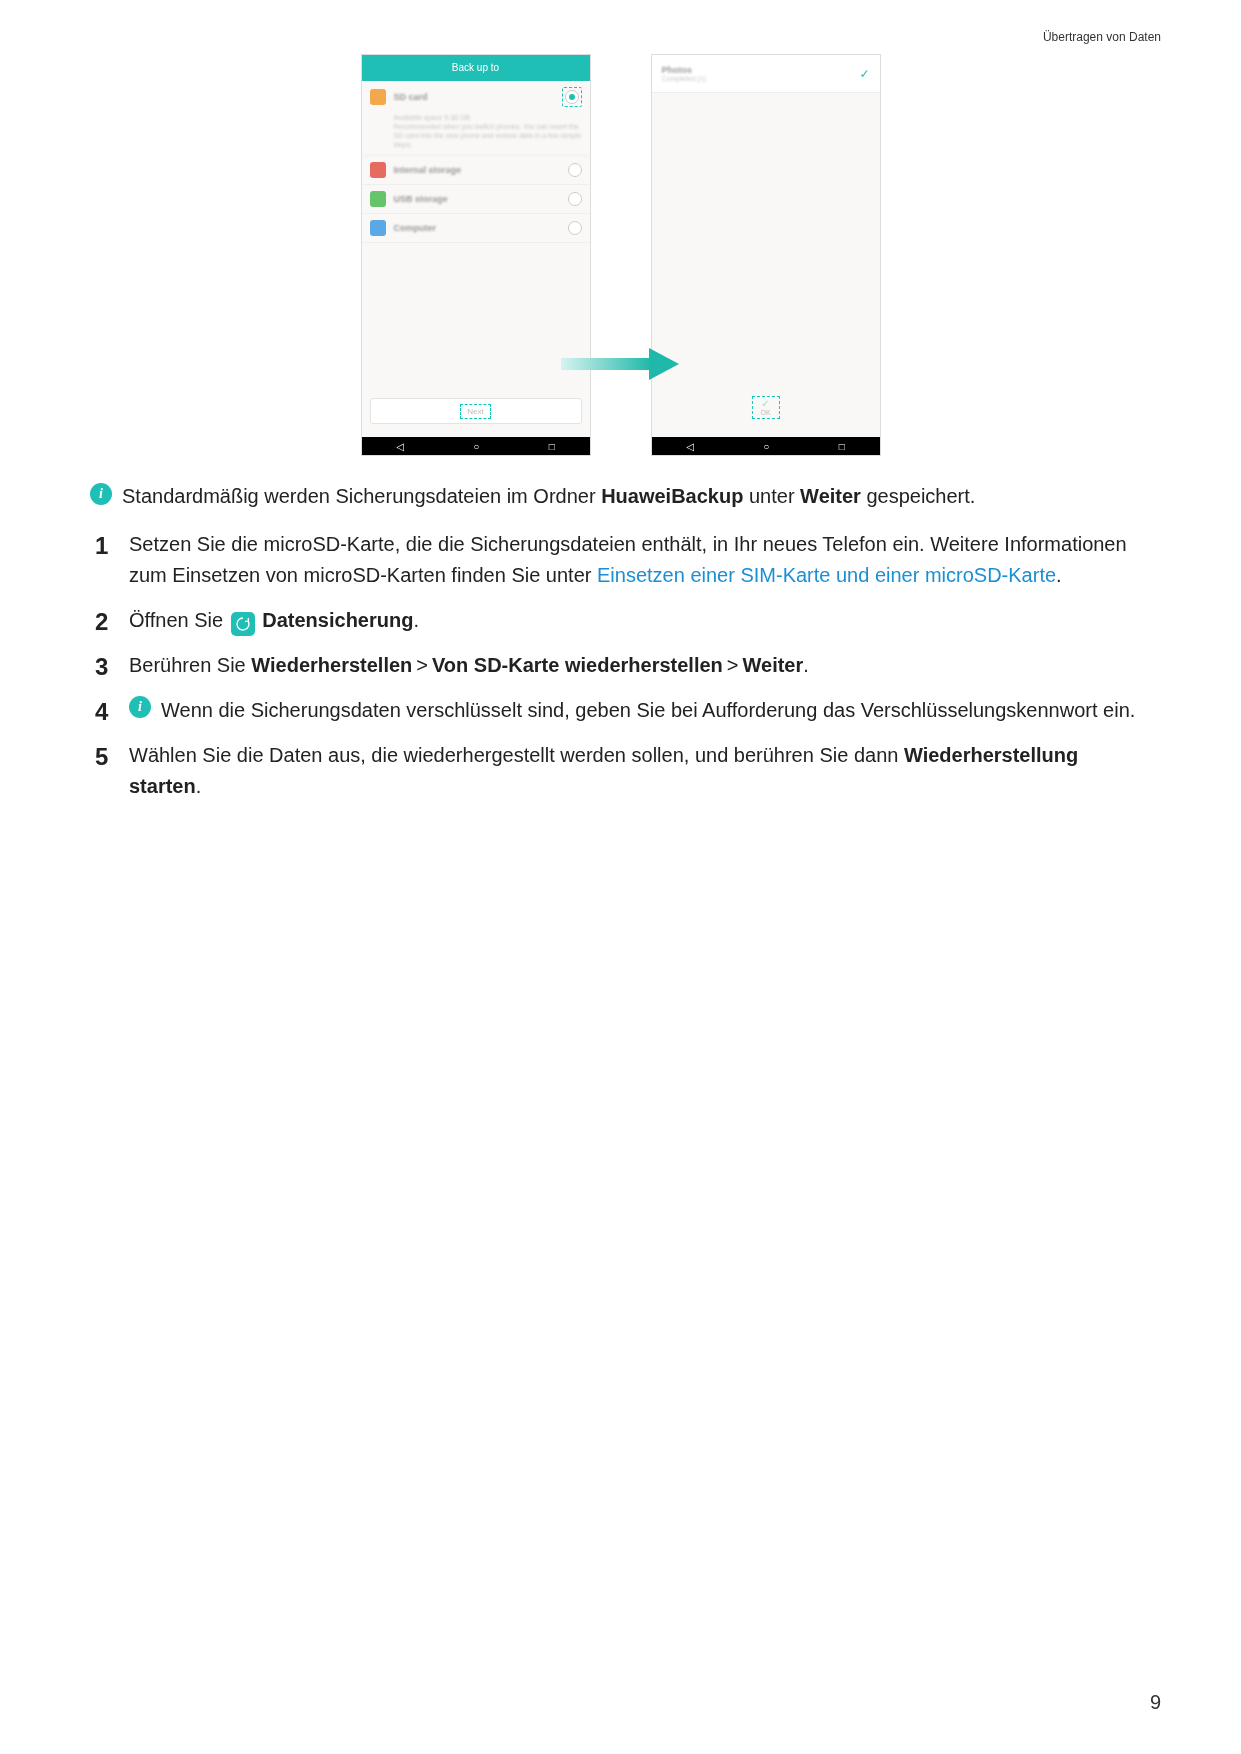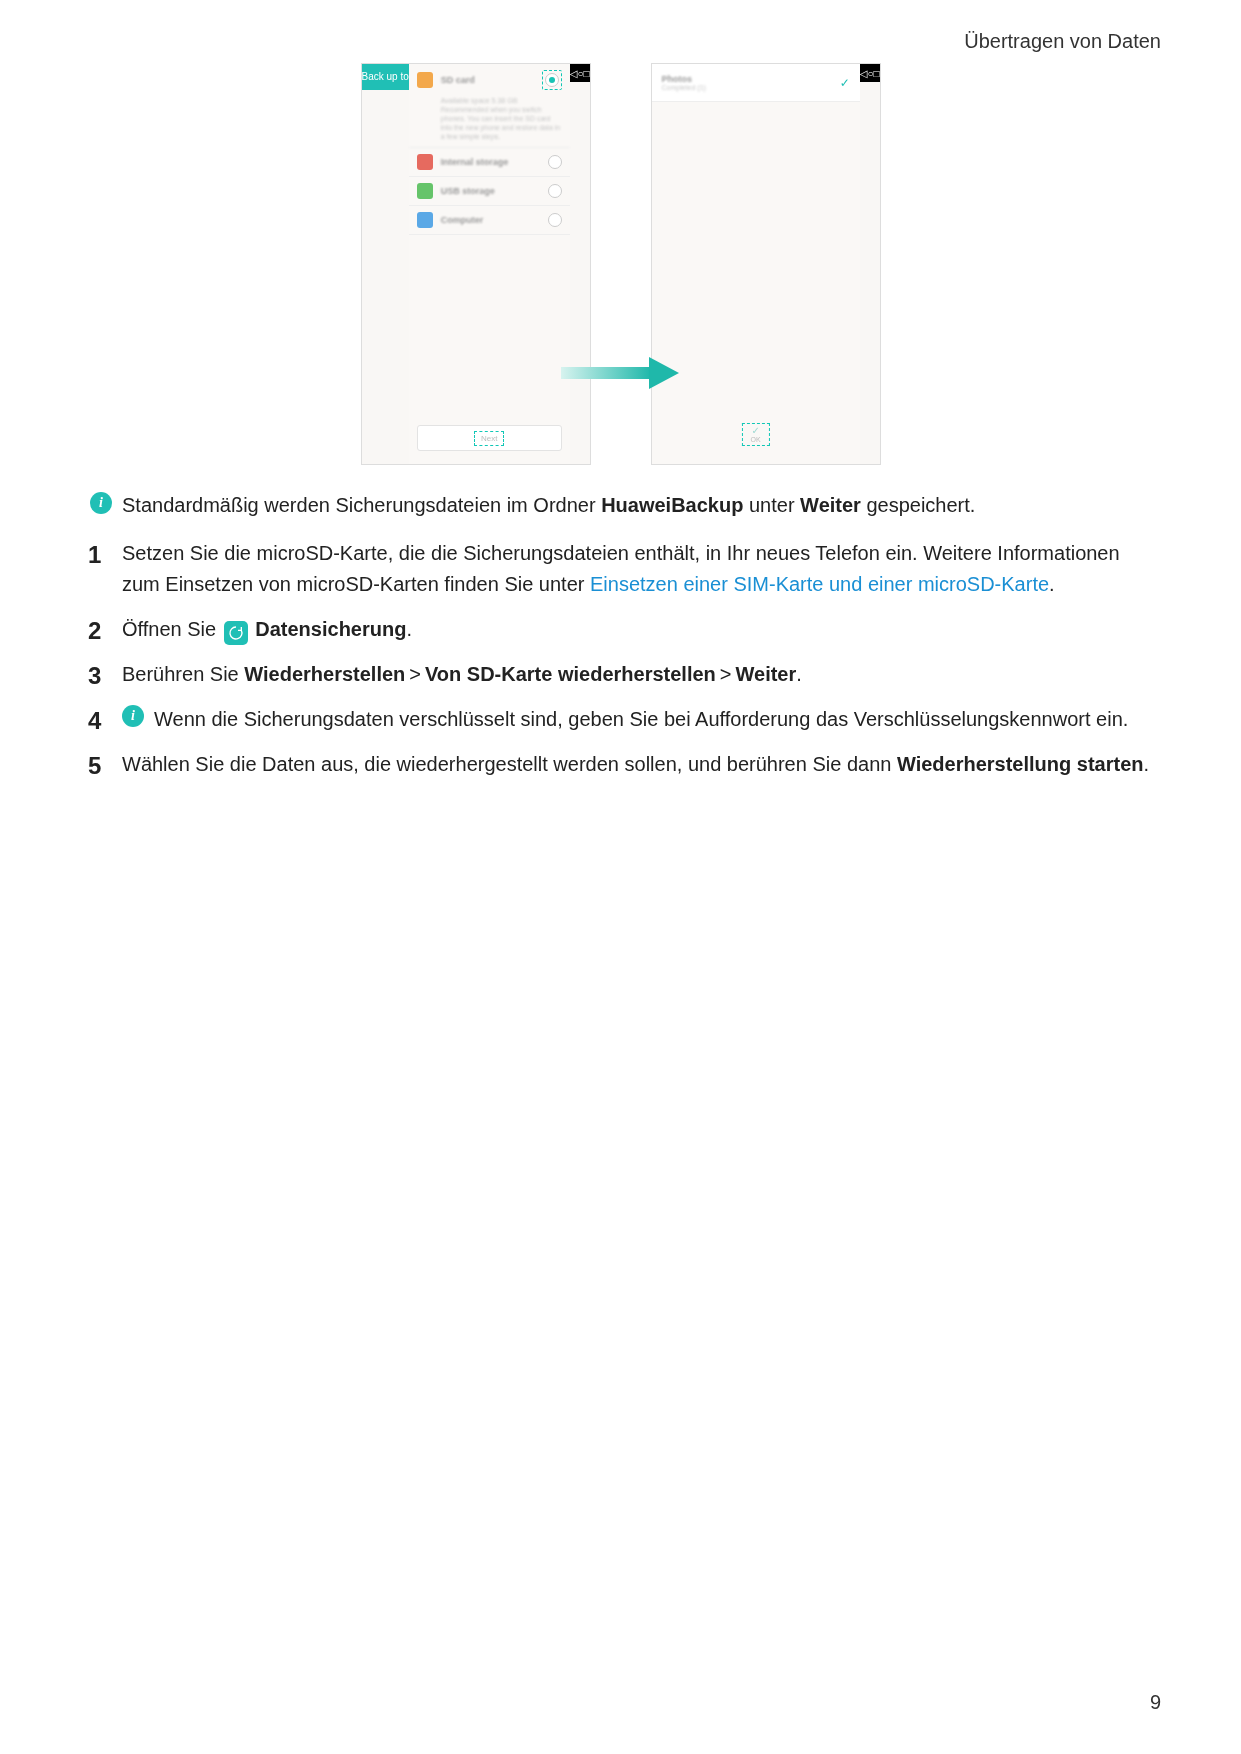--- a/index.html
+++ b/index.html
@@ -12,21 +12,21 @@
   }
   .page {
     box-sizing: border-box;
     width: 1241px;
     min-height: 1754px;
     padding: 30px 80px 50px 80px;
     position: relative;
   }
   .header-right {
     text-align: right;
-    font-size: 20px;
+    font-size: 12px;
     color: #333;
     margin-bottom: 10px;
   }
   .page-number {
     position: absolute;
     bottom: 40px;
     right: 80px;
     font-size: 20px;
     color: #333;
   }
@@ -44,20 +44,21 @@
     top: 290px;
     transform: translateX(-50%);
     z-index: 5;
   }
   .phone {
     width: 228px;
     height: 400px;
     background: #f9f7f5;
     border: 1px solid #ddd;
     display: flex;
+    flex-direction: column;
     position: relative;
     overflow: hidden;
   }
   .phone-header {
     background: #20bfb5;
     color: #fff;
     text-align: center;
     font-size: 10px;
     height: 26px;
     line-height: 26px;
@@ -203,21 +204,21 @@
   .info-text b { font-weight: bold; }
 
   h3.section {
     font-size: 20px;
     font-weight: bold;
     margin: 24px 0 16px 0;
   }
   ol.steps {
     list-style: none;
     padding: 0;
-    margin: 8px;
+    margin: 15px;
     counter-reset: step;
   }
   ol.steps > li {
     counter-increment: step;
     position: relative;
     padding-left: 34px;
     font-size: 20px;
     line-height: 1.55;
     margin-bottom: 14px;
   }

